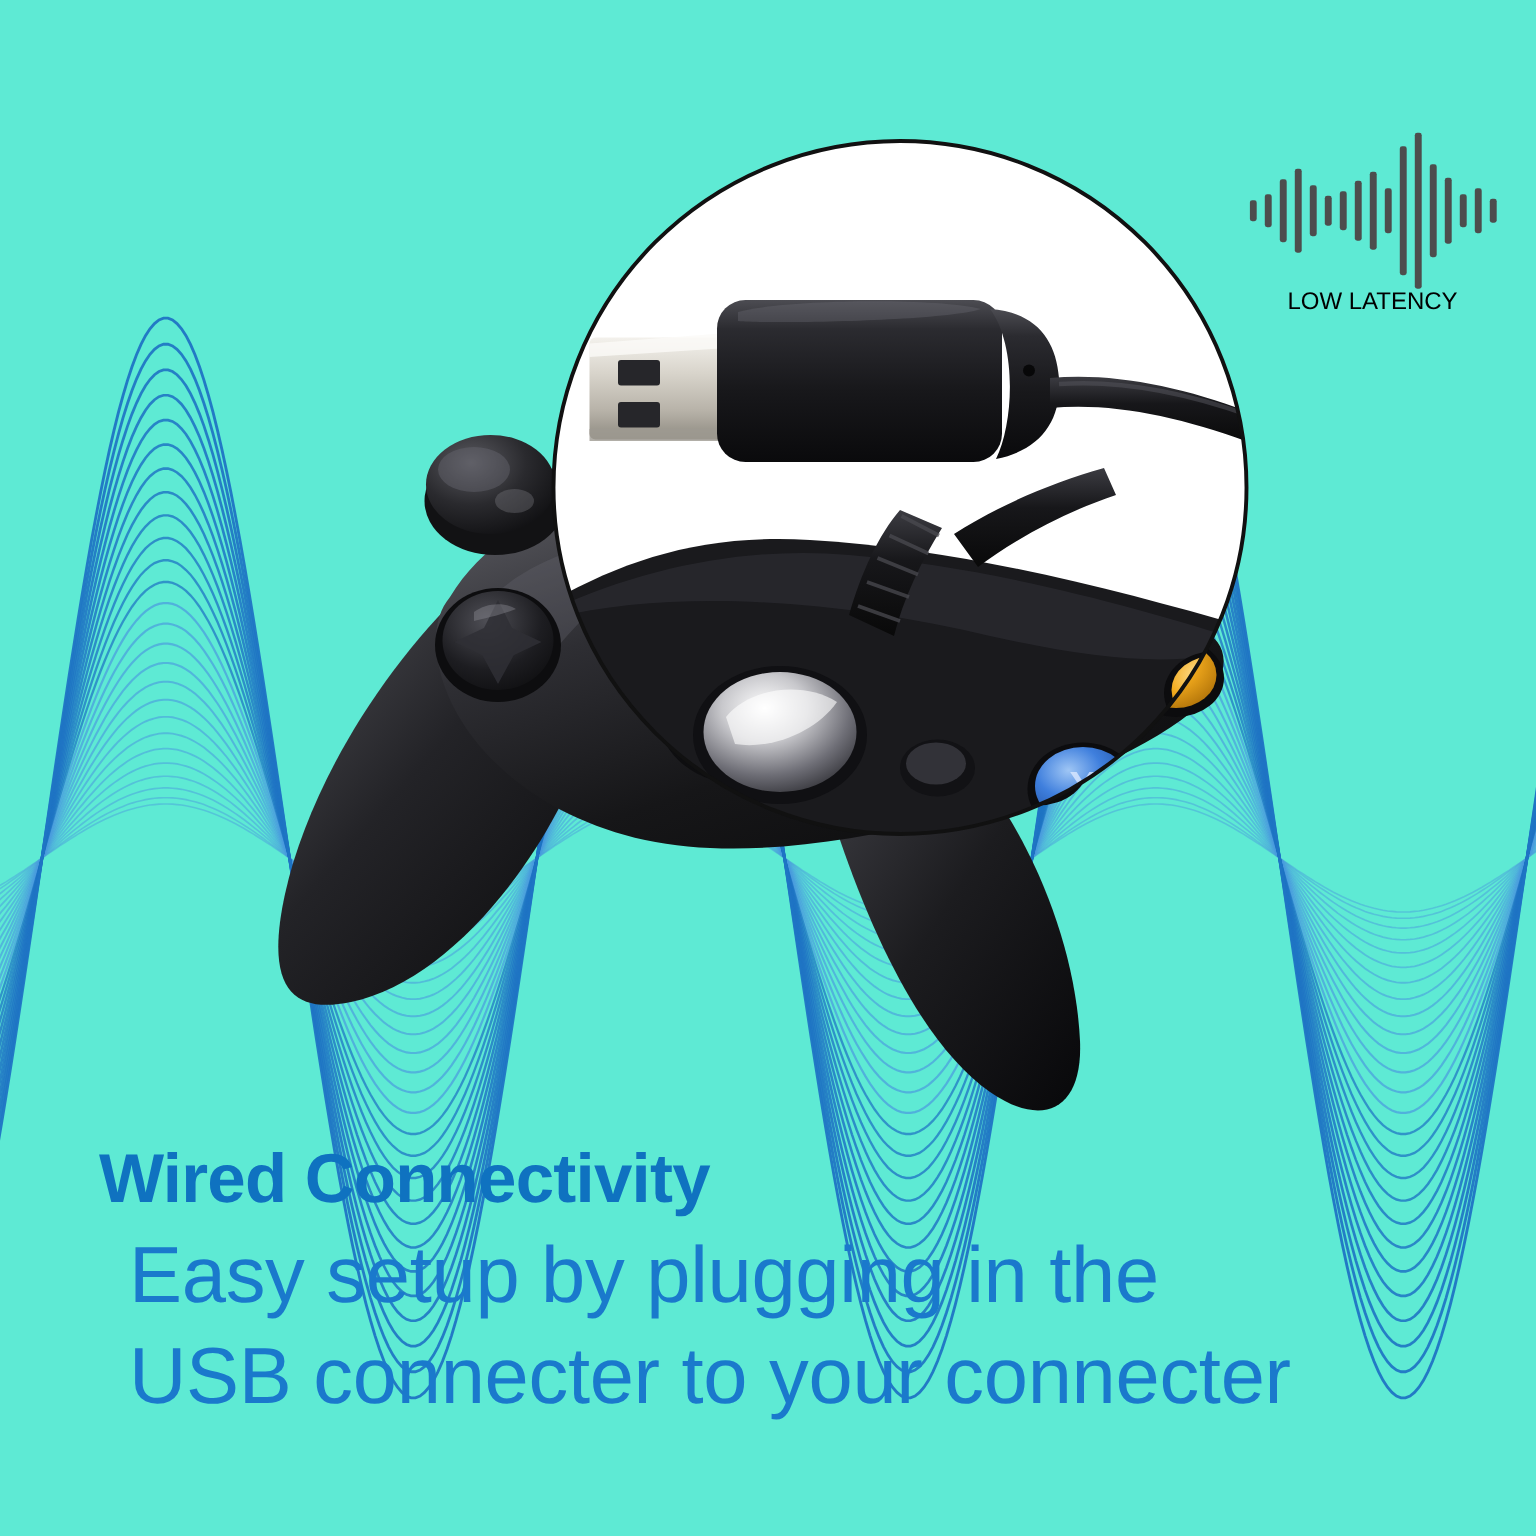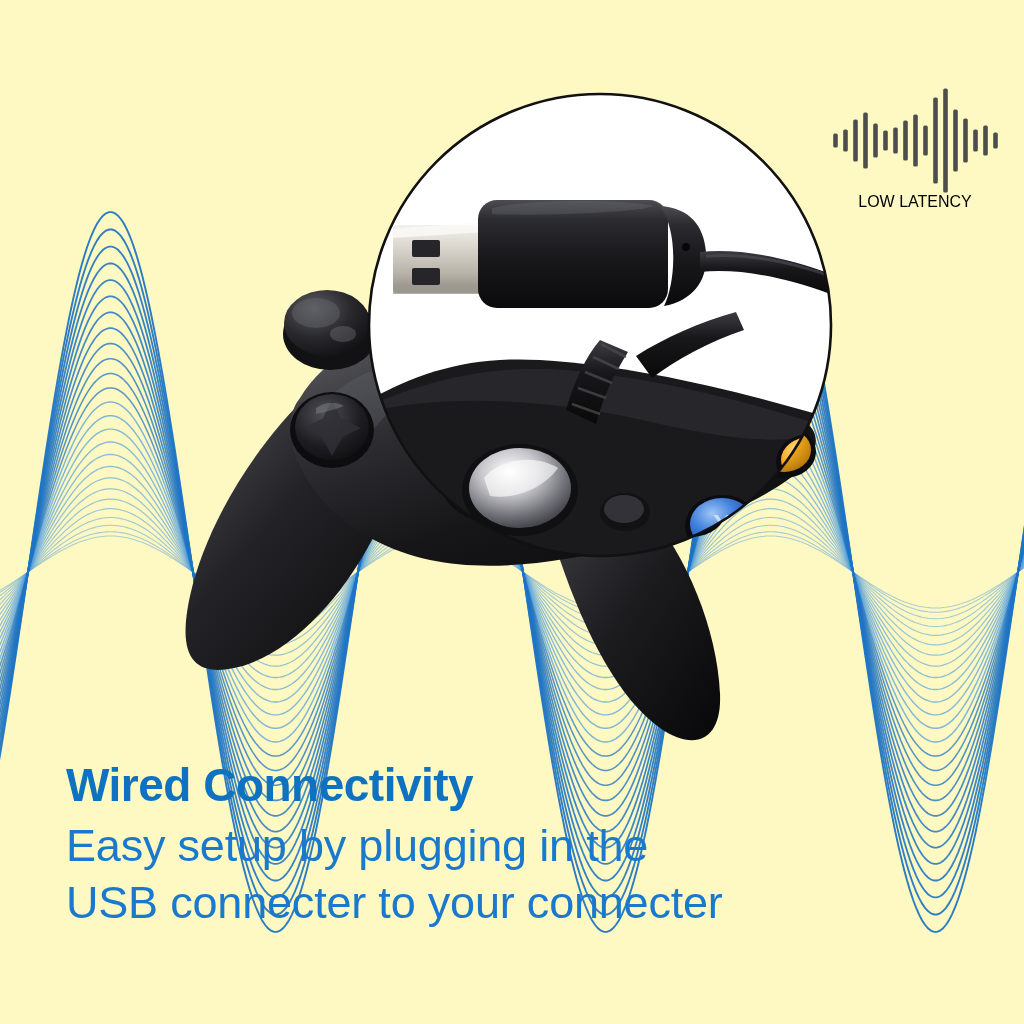--- a/index.html
+++ b/index.html
@@ -1,39 +1,39 @@
 <!DOCTYPE html>
 <html><head>
 <meta charset="utf-8">
 <style>
   html,body{margin:0;padding:0;background:#fff;}
   body{width:1024px;height:1024px;overflow:hidden;
        font-family:"Liberation Sans","DejaVu Sans",sans-serif;}
-  #stage{position:relative;width:1024px;height:1024px;background:#fef9c3;overflow:hidden;}
+  #stage{position:relative;width:1024px;height:1024px;background:#5eead4;overflow:hidden;}
 
   
   #wave-bg{position:absolute;left:0;top:0;width:1024px;height:1024px;}
 
   
   #gamepad{position:absolute;left:0;top:0;width:1024px;height:1024px;}
 
   
   #magnifier{position:absolute;left:0;top:0;width:1024px;height:1024px;}
 
   
   #badge{position:absolute;left:820px;top:88px;width:190px;height:160px;
          display:flex;flex-direction:column;align-items:center;justify-content:flex-start;}
   #badge-bars{width:165px;height:105px;display:block;}
 
   
   #copy{position:absolute;left:66px;top:762px;width:900px;}
   #headline{font-size:46px;font-weight:bold;color:#0f72c0;line-height:1.0;
             letter-spacing:-0.5px;margin:0 0 10px 0;white-space:nowrap;}
-  .subline{font-size:45px;font-weight:400;color:#1a79cc;line-height:1.26;
-           letter-spacing:-0.2px;white-space:nowrap;}
+  .subline{font-size:53px;font-weight:400;color:#1a79cc;line-height:1.26;
+           letter-spacing:-0.2px;white-space:nowrap;margin-left:20px;}
 </style>
 </head>
 <body>
 
 <div id="stage">
 
   <svg id="wave-bg" viewBox="0 0 1024 1024" preserveAspectRatio="none" aria-hidden="true">
     <g id="wave-group" fill="none" stroke-linecap="round">
         <path d="M-20.0,600.5L-17.0,599.2L-14.0,597.8L-11.0,596.3L-8.0,594.8L-5.0,593.2L-2.0,591.5L1.0,589.7L4.0,587.9L7.0,586.0L10.0,584.1L13.0,582.1L16.0,580.2L19.0,578.1L22.0,576.1L25.0,574.1L28.0,572.0L31.0,569.9L34.0,567.9L37.0,565.9L40.0,563.8L43.0,561.9L46.0,559.9L49.0,558.0L52.0,556.1L55.0,554.3L58.0,552.5L61.0,550.8L64.0,549.2L67.0,547.7L70.0,546.2L73.0,544.8L76.0,543.5L79.0,542.3L82.0,541.2L85.0,540.2L88.0,539.3L91.0,538.5L94.0,537.8L97.0,537.2L100.0,536.7L103.0,536.4L106.0,536.1L109.0,536.0L112.0,536.0L115.0,536.1L118.0,536.4L121.0,536.7L124.0,537.2L127.0,537.8L130.0,538.5L133.0,539.3L136.0,540.2L139.0,541.2L142.0,542.3L145.0,543.5L148.0,544.8L151.0,546.2L154.0,547.7L157.0,549.2L160.0,550.8L163.0,552.5L166.0,554.3L169.0,556.1L172.0,558.0L175.0,559.9L178.0,561.9L181.0,563.8L184.0,565.9L187.0,567.9L190.0,569.9L193.0,572.0L196.0,574.1L199.0,576.1L202.0,578.1L205.0,580.2L208.0,582.1L211.0,584.1L214.0,586.0L217.0,587.9L220.0,589.7L223.0,591.5L226.0,593.2L229.0,594.8L232.0,596.3L235.0,597.8L238.0,599.2L241.0,600.5L244.0,601.7L247.0,602.8L250.0,603.8L253.0,604.7L256.0,605.5L259.0,606.2L262.0,606.8L265.0,607.3L268.0,607.6L271.0,607.9L274.0,608.0L277.0,608.0L280.0,607.9L283.0,607.6L286.0,607.3L289.0,606.8L292.0,606.2L295.0,605.5L298.0,604.7L301.0,603.8L304.0,602.8L307.0,601.7L310.0,600.5L313.0,599.2L316.0,597.8L319.0,596.3L322.0,594.8L325.0,593.2L328.0,591.5L331.0,589.7L334.0,587.9L337.0,586.0L340.0,584.1L343.0,582.1L346.0,580.2L349.0,578.1L352.0,576.1L355.0,574.1L358.0,572.0L361.0,569.9L364.0,567.9L367.0,565.9L370.0,563.8L373.0,561.9L376.0,559.9L379.0,558.0L382.0,556.1L385.0,554.3L388.0,552.5L391.0,550.8L394.0,549.2L397.0,547.7L400.0,546.2L403.0,544.8L406.0,543.5L409.0,542.3L412.0,541.2L415.0,540.2L418.0,539.3L421.0,538.5L424.0,537.8L427.0,537.2L430.0,536.7L433.0,536.4L436.0,536.1L439.0,536.0L442.0,536.0L445.0,536.1L448.0,536.4L451.0,536.7L454.0,537.2L457.0,537.8L460.0,538.5L463.0,539.3L466.0,540.2L469.0,541.2L472.0,542.3L475.0,543.5L478.0,544.8L481.0,546.2L484.0,547.7L487.0,549.2L490.0,550.8L493.0,552.5L496.0,554.3L499.0,556.1L502.0,558.0L505.0,559.9L508.0,561.9L511.0,563.8L514.0,565.9L517.0,567.9L520.0,569.9L523.0,572.0L526.0,574.1L529.0,576.1L532.0,578.1L535.0,580.2L538.0,582.1L541.0,584.1L544.0,586.0L547.0,587.9L550.0,589.7L553.0,591.5L556.0,593.2L559.0,594.8L562.0,596.3L565.0,597.8L568.0,599.2L571.0,600.5L574.0,601.7L577.0,602.8L580.0,603.8L583.0,604.7L586.0,605.5L589.0,606.2L592.0,606.8L595.0,607.3L598.0,607.6L601.0,607.9L604.0,608.0L607.0,608.0L610.0,607.9L613.0,607.6L616.0,607.3L619.0,606.8L622.0,606.2L625.0,605.5L628.0,604.7L631.0,603.8L634.0,602.8L637.0,601.7L640.0,600.5L643.0,599.2L646.0,597.8L649.0,596.3L652.0,594.8L655.0,593.2L658.0,591.5L661.0,589.7L664.0,587.9L667.0,586.0L670.0,584.1L673.0,582.1L676.0,580.2L679.0,578.1L682.0,576.1L685.0,574.1L688.0,572.0L691.0,569.9L694.0,567.9L697.0,565.9L700.0,563.8L703.0,561.9L706.0,559.9L709.0,558.0L712.0,556.1L715.0,554.3L718.0,552.5L721.0,550.8L724.0,549.2L727.0,547.7L730.0,546.2L733.0,544.8L736.0,543.5L739.0,542.3L742.0,541.2L745.0,540.2L748.0,539.3L751.0,538.5L754.0,537.8L757.0,537.2L760.0,536.7L763.0,536.4L766.0,536.1L769.0,536.0L772.0,536.0L775.0,536.1L778.0,536.4L781.0,536.7L784.0,537.2L787.0,537.8L790.0,538.5L793.0,539.3L796.0,540.2L799.0,541.2L802.0,542.3L805.0,543.5L808.0,544.8L811.0,546.2L814.0,547.7L817.0,549.2L820.0,550.8L823.0,552.5L826.0,554.3L829.0,556.1L832.0,558.0L835.0,559.9L838.0,561.9L841.0,563.8L844.0,565.9L847.0,567.9L850.0,569.9L853.0,572.0L856.0,574.1L859.0,576.1L862.0,578.1L865.0,580.2L868.0,582.1L871.0,584.1L874.0,586.0L877.0,587.9L880.0,589.7L883.0,591.5L886.0,593.2L889.0,594.8L892.0,596.3L895.0,597.8L898.0,599.2L901.0,600.5L904.0,601.7L907.0,602.8L910.0,603.8L913.0,604.7L916.0,605.5L919.0,606.2L922.0,606.8L925.0,607.3L928.0,607.6L931.0,607.9L934.0,608.0L937.0,608.0L940.0,607.9L943.0,607.6L946.0,607.3L949.0,606.8L952.0,606.2L955.0,605.5L958.0,604.7L961.0,603.8L964.0,602.8L967.0,601.7L970.0,600.5L973.0,599.2L976.0,597.8L979.0,596.3L982.0,594.8L985.0,593.2L988.0,591.5L991.0,589.7L994.0,587.9L997.0,586.0L1000.0,584.1L1003.0,582.1L1006.0,580.2L1009.0,578.1L1012.0,576.1L1015.0,574.1L1018.0,572.0L1021.0,569.9L1024.0,567.9L1027.0,565.9L1030.0,563.8L1033.0,561.9L1036.0,559.9L1039.0,558.0L1042.0,556.1" fill="none" stroke="#4a9ade" stroke-width="1.05" opacity="0.45"></path>
         <path d="M-20.0,603.8L-17.0,602.4L-14.0,600.8L-11.0,599.2L-8.0,597.4L-5.0,595.6L-2.0,593.7L1.0,591.8L4.0,589.7L7.0,587.6L10.0,585.5L13.0,583.3L16.0,581.1L19.0,578.9L22.0,576.6L25.0,574.3L28.0,572.0L31.0,569.7L34.0,567.4L37.0,565.1L40.0,562.9L43.0,560.7L46.0,558.5L49.0,556.4L52.0,554.3L55.0,552.2L58.0,550.3L61.0,548.4L64.0,546.6L67.0,544.8L70.0,543.2L73.0,541.6L76.0,540.2L79.0,538.8L82.0,537.6L85.0,536.4L88.0,535.4L91.0,534.5L94.0,533.8L97.0,533.1L100.0,532.6L103.0,532.2L106.0,531.9L109.0,531.8L112.0,531.8L115.0,531.9L118.0,532.2L121.0,532.6L124.0,533.1L127.0,533.8L130.0,534.5L133.0,535.4L136.0,536.4L139.0,537.6L142.0,538.8L145.0,540.2L148.0,541.6L151.0,543.2L154.0,544.8L157.0,546.6L160.0,548.4L163.0,550.3L166.0,552.2L169.0,554.3L172.0,556.4L175.0,558.5L178.0,560.7L181.0,562.9L184.0,565.1L187.0,567.4L190.0,569.7L193.0,572.0L196.0,574.3L199.0,576.6L202.0,578.9L205.0,581.1L208.0,583.3L211.0,585.5L214.0,587.6L217.0,589.7L220.0,591.8L223.0,593.7L226.0,595.6L229.0,597.4L232.0,599.2L235.0,600.8L238.0,602.4L241.0,603.8L244.0,605.2L247.0,606.4L250.0,607.6L253.0,608.6L256.0,609.5L259.0,610.2L262.0,610.9L265.0,611.4L268.0,611.8L271.0,612.1L274.0,612.2L277.0,612.2L280.0,612.1L283.0,611.8L286.0,611.4L289.0,610.9L292.0,610.2L295.0,609.5L298.0,608.6L301.0,607.6L304.0,606.4L307.0,605.2L310.0,603.8L313.0,602.4L316.0,600.8L319.0,599.2L322.0,597.4L325.0,595.6L328.0,593.7L331.0,591.8L334.0,589.7L337.0,587.6L340.0,585.5L343.0,583.3L346.0,581.1L349.0,578.9L352.0,576.6L355.0,574.3L358.0,572.0L361.0,569.7L364.0,567.4L367.0,565.1L370.0,562.9L373.0,560.7L376.0,558.5L379.0,556.4L382.0,554.3L385.0,552.2L388.0,550.3L391.0,548.4L394.0,546.6L397.0,544.8L400.0,543.2L403.0,541.6L406.0,540.2L409.0,538.8L412.0,537.6L415.0,536.4L418.0,535.4L421.0,534.5L424.0,533.8L427.0,533.1L430.0,532.6L433.0,532.2L436.0,531.9L439.0,531.8L442.0,531.8L445.0,531.9L448.0,532.2L451.0,532.6L454.0,533.1L457.0,533.8L460.0,534.5L463.0,535.4L466.0,536.4L469.0,537.6L472.0,538.8L475.0,540.2L478.0,541.6L481.0,543.2L484.0,544.8L487.0,546.6L490.0,548.4L493.0,550.3L496.0,552.2L499.0,554.3L502.0,556.4L505.0,558.5L508.0,560.7L511.0,562.9L514.0,565.1L517.0,567.4L520.0,569.7L523.0,572.0L526.0,574.3L529.0,576.6L532.0,578.9L535.0,581.1L538.0,583.3L541.0,585.5L544.0,587.6L547.0,589.7L550.0,591.8L553.0,593.7L556.0,595.6L559.0,597.4L562.0,599.2L565.0,600.8L568.0,602.4L571.0,603.8L574.0,605.2L577.0,606.4L580.0,607.6L583.0,608.6L586.0,609.5L589.0,610.2L592.0,610.9L595.0,611.4L598.0,611.8L601.0,612.1L604.0,612.2L607.0,612.2L610.0,612.1L613.0,611.8L616.0,611.4L619.0,610.9L622.0,610.2L625.0,609.5L628.0,608.6L631.0,607.6L634.0,606.4L637.0,605.2L640.0,603.8L643.0,602.4L646.0,600.8L649.0,599.2L652.0,597.4L655.0,595.6L658.0,593.7L661.0,591.8L664.0,589.7L667.0,587.6L670.0,585.5L673.0,583.3L676.0,581.1L679.0,578.9L682.0,576.6L685.0,574.3L688.0,572.0L691.0,569.7L694.0,567.4L697.0,565.1L700.0,562.9L703.0,560.7L706.0,558.5L709.0,556.4L712.0,554.3L715.0,552.2L718.0,550.3L721.0,548.4L724.0,546.6L727.0,544.8L730.0,543.2L733.0,541.6L736.0,540.2L739.0,538.8L742.0,537.6L745.0,536.4L748.0,535.4L751.0,534.5L754.0,533.8L757.0,533.1L760.0,532.6L763.0,532.2L766.0,531.9L769.0,531.8L772.0,531.8L775.0,531.9L778.0,532.2L781.0,532.6L784.0,533.1L787.0,533.8L790.0,534.5L793.0,535.4L796.0,536.4L799.0,537.6L802.0,538.8L805.0,540.2L808.0,541.6L811.0,543.2L814.0,544.8L817.0,546.6L820.0,548.4L823.0,550.3L826.0,552.2L829.0,554.3L832.0,556.4L835.0,558.5L838.0,560.7L841.0,562.9L844.0,565.1L847.0,567.4L850.0,569.7L853.0,572.0L856.0,574.3L859.0,576.6L862.0,578.9L865.0,581.1L868.0,583.3L871.0,585.5L874.0,587.6L877.0,589.7L880.0,591.8L883.0,593.7L886.0,595.6L889.0,597.4L892.0,599.2L895.0,600.8L898.0,602.4L901.0,603.8L904.0,605.2L907.0,606.4L910.0,607.6L913.0,608.6L916.0,609.5L919.0,610.2L922.0,610.9L925.0,611.4L928.0,611.8L931.0,612.1L934.0,612.2L937.0,612.2L940.0,612.1L943.0,611.8L946.0,611.4L949.0,610.9L952.0,610.2L955.0,609.5L958.0,608.6L961.0,607.6L964.0,606.4L967.0,605.2L970.0,603.8L973.0,602.4L976.0,600.8L979.0,599.2L982.0,597.4L985.0,595.6L988.0,593.7L991.0,591.8L994.0,589.7L997.0,587.6L1000.0,585.5L1003.0,583.3L1006.0,581.1L1009.0,578.9L1012.0,576.6L1015.0,574.3L1018.0,572.0L1021.0,569.7L1024.0,567.4L1027.0,565.1L1030.0,562.9L1033.0,560.7L1036.0,558.5L1039.0,556.4L1042.0,554.3" fill="none" stroke="#4a9ade" stroke-width="1.08" opacity="0.47"></path>

